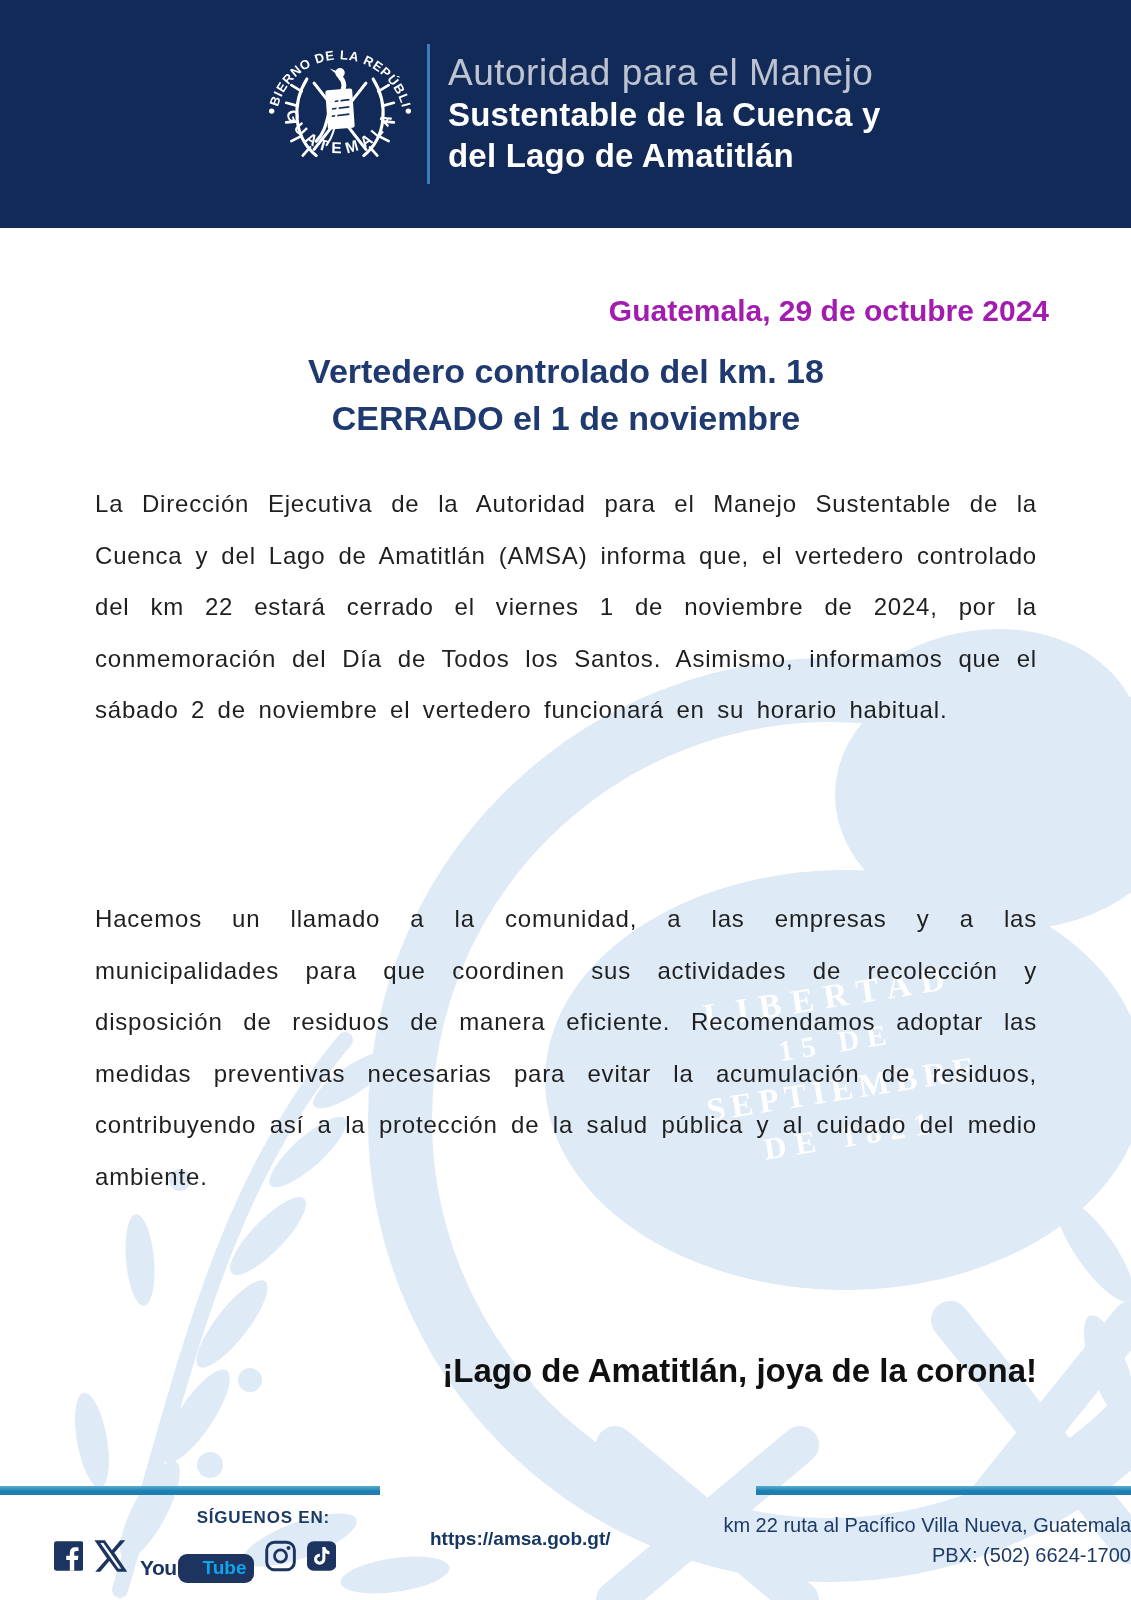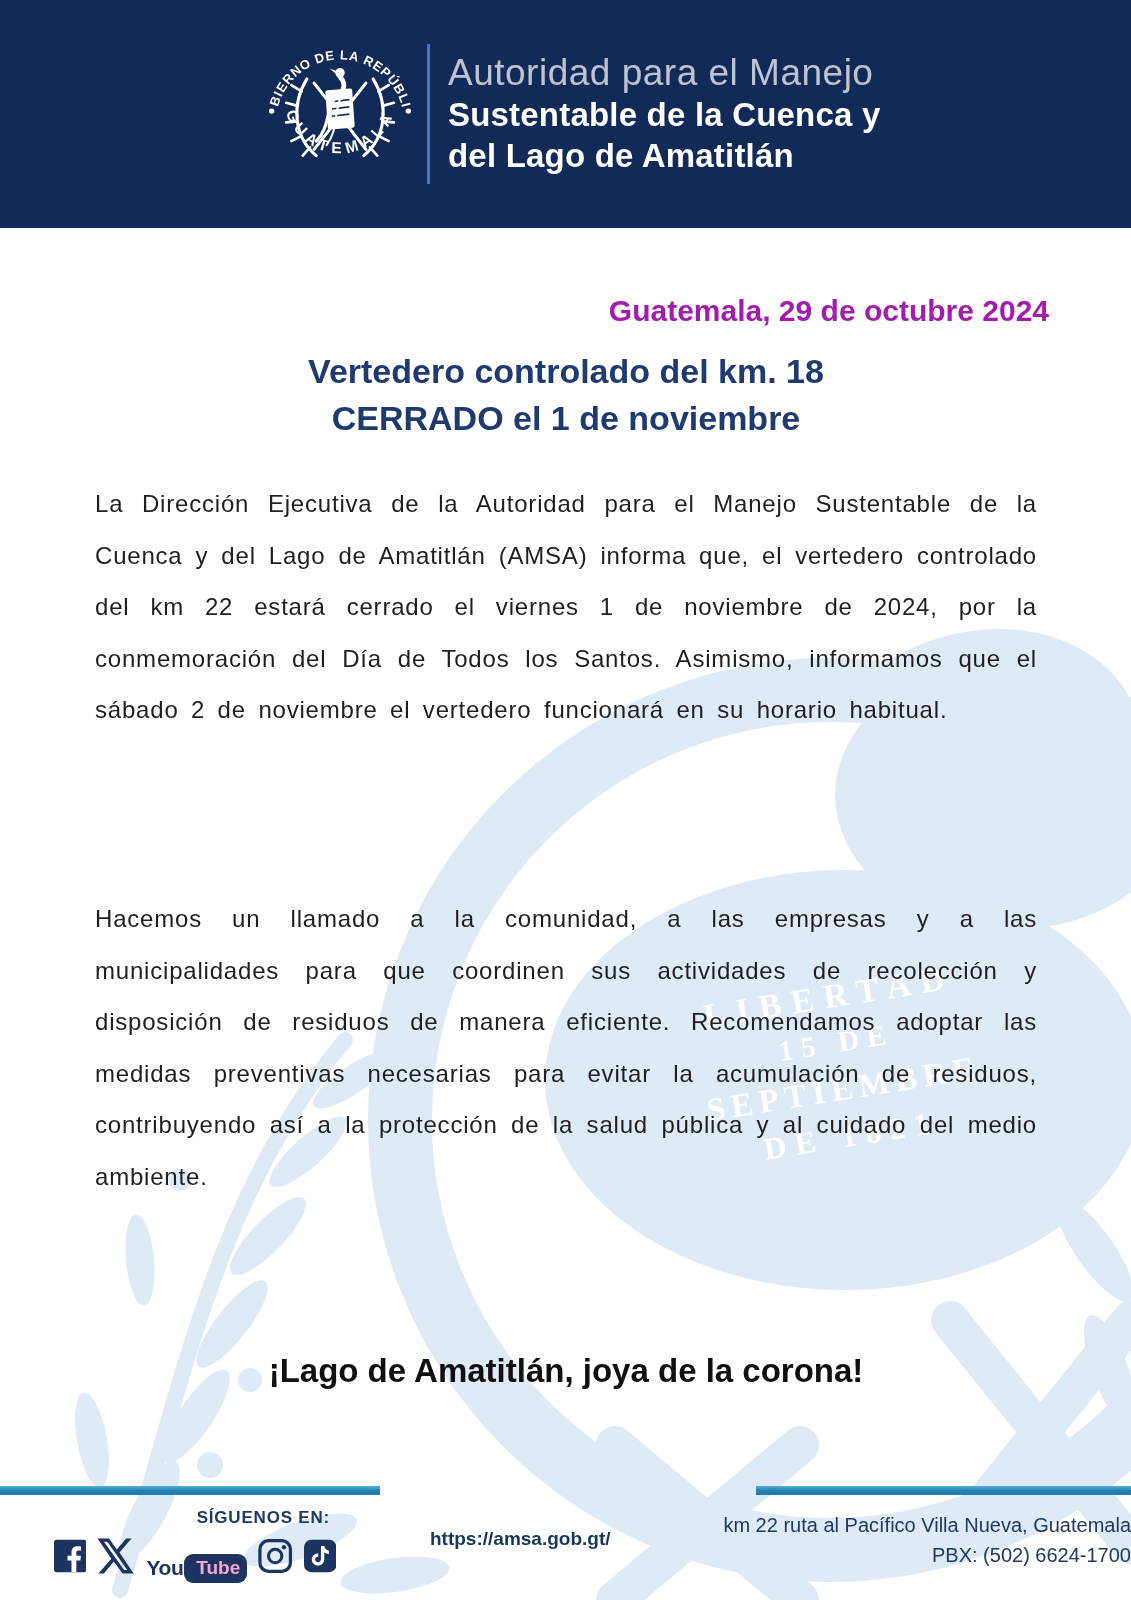--- a/index.html
+++ b/index.html
@@ -91,21 +91,21 @@
     word-spacing: 5px;
     text-align: justify;
   }
   .par1 { top: 478px; }
   .par2 { top: 893px; }
   .slogan {
     position: absolute;
     left: 95px; top: 1352px;
     width: 942px;
     z-index: 1;
-    text-align: center;
+    text-align: right;
     font-size: 33px; font-weight: bold;
     color: #101010;
   }
   
   .bar { position: absolute; top: 1486px; height: 9px; z-index: 2;
          background: linear-gradient(180deg, #57b0d2 0%, #1e7eb0 55%, #1e7eb0 100%); }
   .bar-left  { left: 0; width: 380px; }
   .bar-right { left: 756px; width: 375px; }
   .follow-label {
     position: absolute; left: 60px; top: 1508px; width: 270px;
@@ -114,23 +114,23 @@
     color: #1c3a66;
   }
   .social-row {
     position: absolute; left: 54px; top: 1537px; width: 282px; height: 38px;
     z-index: 2;
     display: flex; align-items: center; justify-content: center; gap: 11px;
   }
   .yt-wrap { display: flex; align-items: center; gap: 1px; margin-top: 24px; }
   .yt-you { font-size: 21px; font-weight: bold; color: #1d3461; letter-spacing: -0.5px; }
   .yt-tube {
-    background: #1d3461; color: #f9a8d4;
+    background: #1d3461; color: #0ea5e9;
     font-size: 19px; font-weight: bold;
-    border-radius: 9px; padding: 3px 7px 4px 12px;
+    border-radius: 9px; padding: 3px 7px 4px 25px;
     line-height: 22px;
   }
   .site-url {
     position: absolute; left: 430px; top: 1528px; width: 272px;
     z-index: 2; text-align: left;
     font-size: 19px; font-weight: bold;
     color: #14365f;
   }
   .footer-address {
     position: absolute; left: 715px; top: 1510px; width: 416px;

